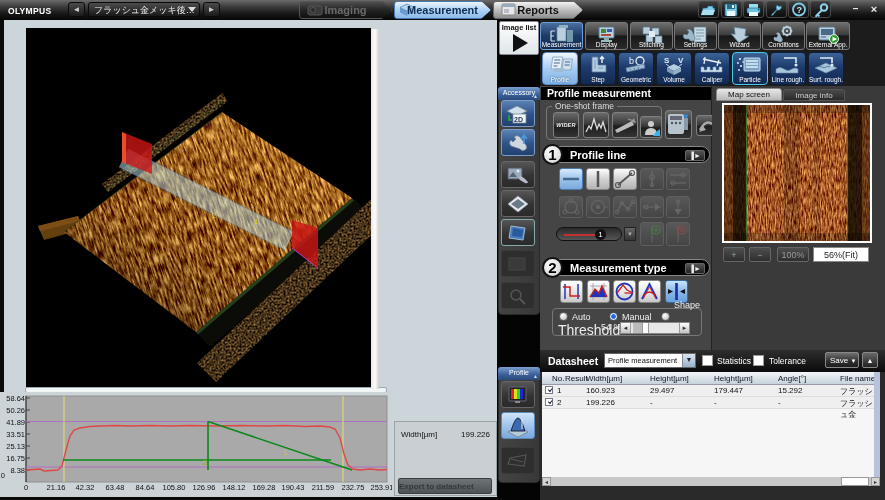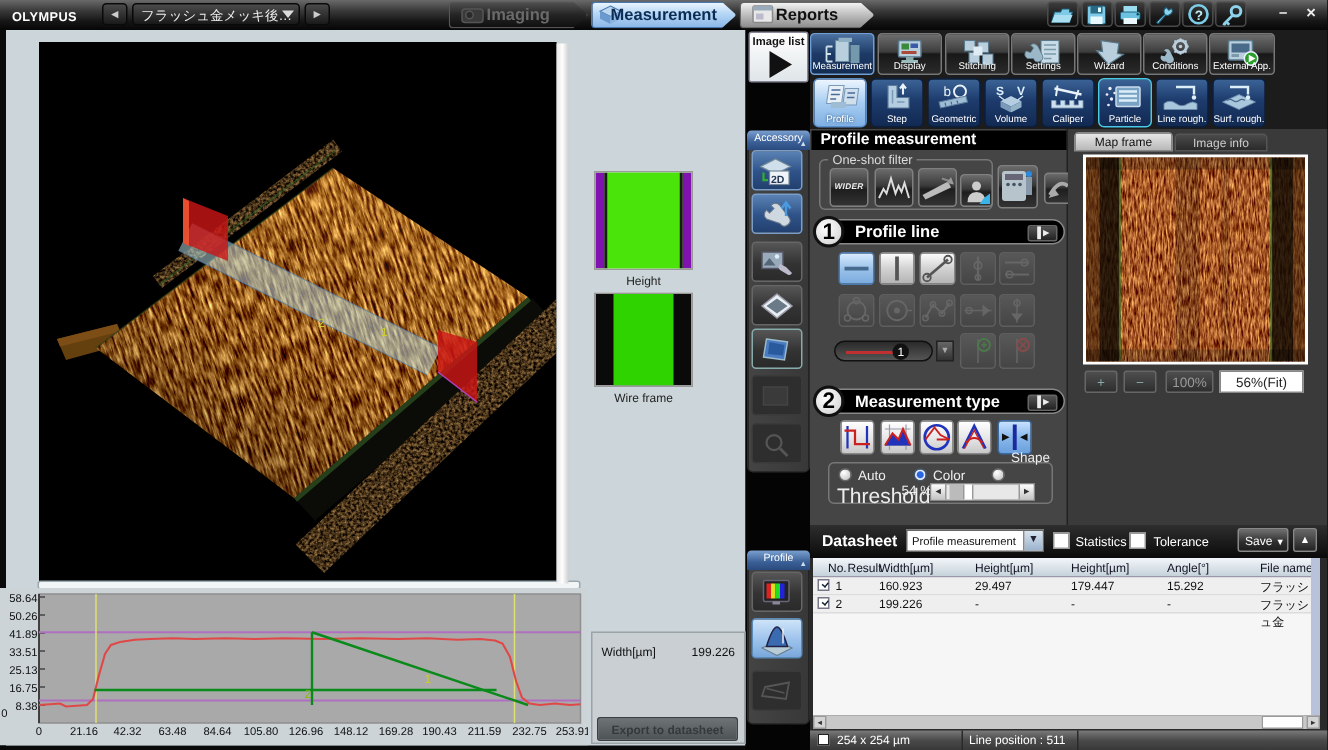--- a/index.html
+++ b/index.html
@@ -210,41 +210,25 @@
     <path d="M26 78 L40 77 L44 79 L58 78 L62 74 L66 58 L70 44 L74 38 L80 36 L90 34.5 L100 34 L115 33.5 L130 34 L150 33.5 L170 34 L190 33.5 L215 34 L240 33.5 L265 34 L285 33.5 L305 34.5 L320 34 L330 35 L335 37 L340 46 L344 62 L348 73 L353 77 L360 78 L370 77 L380 78 L387 77.5" fill="none" stroke="#e04848" stroke-width="1.4"></path>
 
     <line x1="63" y1="68" x2="331" y2="68" stroke="#0a8a1a" stroke-width="1.6"></line>
     <line x1="208" y1="29.5" x2="208" y2="78" stroke="#0a8a1a" stroke-width="1.6"></line>
     <line x1="208" y1="29.5" x2="352" y2="78" stroke="#0a8a1a" stroke-width="1.6"></line>
     <text x="283" y="63" font-size="8" fill="#cccc20" font-family="Liberation Sans">1</text>
     <text x="203" y="73" font-size="8" fill="#88bb10" font-family="Liberation Sans">2</text>
   </svg>
   </div>
 
-  <div class="abs thumb" style="top:114px;height:66px;border:1px solid #999;background:#fff">
-    <svg width="64" height="64">
-      <rect width="64" height="64" fill="#4ae40a"></rect>
-      <rect x="0" y="0" width="6" height="64" fill="#8012b0"></rect>
-      <rect x="58" y="0" width="6" height="64" fill="#8012b0"></rect>
-      <rect x="6" y="0" width="2" height="64" fill="#1a1a1a"></rect>
-      <rect x="56" y="0" width="2" height="64" fill="#1a1a1a"></rect>
-      <rect x="8" y="0" width="48" height="64" fill="#4ae40a"></rect>
-    </svg>
-    <div class="lab" style="top:68px">Height</div></div>
-  <div class="abs thumb" style="top:195px;height:63px;border:1px solid #999;background:#fff">
-    <svg width="64" height="61">
-      <rect width="64" height="61" fill="#0a0a0a"></rect>
-      <rect x="12" y="0" width="40" height="61" fill="#2fd400"></rect>
-    </svg>
-    <div class="lab" style="top:65px">Wire frame</div></div>
 
   <div class="abs" id="widthpanel" style="left:394px;top:421px;width:103px;height:75px;background:#c9cfd2;border:1px solid #9aa4a8">
     <div class="abs" style="left:6px;top:8px;font-size:8px;color:#111">Width[µm]</div>
     <div class="abs" style="right:6px;top:8px;font-size:8px;color:#111">199.226</div>
-    <div class="abs" style="left:3px;top:56px;width:94px;height:16px;background:linear-gradient(180deg,#6e7476,#4e5456);border:1px solid #3a4042;border-radius:2px;color:#333a3c;font-size:8px;font-weight:bold;text-align:center;line-height:15px">Export to datasheet</div>
+    <div class="abs" style="left:3px;top:56px;width:94px;height:16px;background:linear-gradient(180deg,#6e7476,#4e5456);border:1px solid #3a4042;border-radius:2px;color:#333a3c;font-size:8px;font-weight:bold;text-align:left;line-height:15px">Export to datasheet</div>
   </div>
 
   <div class="abs" style="left:499px;top:21px;width:40px;height:34px;background:linear-gradient(180deg,#fff,#dfe5e8);border:1px solid #889;border-radius:2px">
     <div class="abs" style="left:0;right:0;top:1px;text-align:center;font-size:7.5px;font-weight:bold;color:#111">Image list</div>
     <div class="abs" style="left:13px;top:12px;width:0;height:0;border:9px solid transparent;border-left:15px solid #111"></div>
   </div>
 
   <div class="abs" style="left:498px;top:99px;width:42px;height:216px;background:linear-gradient(90deg,#444,#383838);border:1px solid #2a2a2a;border-radius:0 0 4px 4px"></div>
   <div class="abs" style="left:498px;top:379px;width:42px;height:104px;background:linear-gradient(90deg,#444,#383838);border:1px solid #2a2a2a;border-radius:0 0 4px 4px"></div>
   <div class="abs vtab" style="top:87px">Accessory<span>▲</span></div>
@@ -459,21 +443,21 @@
   <div class="abs tb2" style="left:808px"><svg width="32" height="20" style="margin-top:2px">
         <polygon points="16,8 27,13 16,18 5,13" fill="#a8c6dc" stroke="#6a8aaa" stroke-width="0.6"></polygon>
         <path d="M8 12 q2 -1.5 4 0 q2 1.5 4 0 q2 -1.5 4 0" stroke="#4a6a8a" stroke-width="0.8" fill="none"></path>
         <path d="M10 3 L22 3 L22 8" stroke="#dceef8" stroke-width="1.6" fill="none"></path>
         <circle cx="22" cy="10" r="1.5" fill="#dceef8"></circle>
       </svg><div class="lab">Surf. rough.</div></div>
 
   <div class="abs" id="ppanel"></div>
   <div class="abs blkhdr" style="left:541px;top:87px;width:170px;height:13px;font-size:10.5px;padding-left:6px">Profile measurement</div>
   <div class="abs" id="oneshot" style="left:546px;top:106px;width:116px;height:34px;border:1px solid #777;border-radius:4px"></div>
-  <div class="abs" style="left:552px;top:101px;font-size:8.5px;color:#ddd;background:#454545;padding:0 3px">One-shot filter</div>
+  <div class="abs" style="left:552px;top:101px;font-size:8.5px;color:#ddd;background:#454545;padding:0 3px">One-shot frame</div>
   <div class="abs pill" style="top:146px">
       <div class="num">1</div>
       <div class="txt">Profile line</div>
       <div class="ricon">▐►</div>
     </div>
   <div class="abs pill" style="top:259px">
       <div class="num">2</div>
       <div class="txt">Measurement type</div>
       <div class="ricon">▐►</div>
     </div>
@@ -644,34 +628,34 @@
         <line x1="10.5" y1="2" x2="10.5" y2="19" stroke="#1a2a9e" stroke-width="2.6"></line>
         <polygon points="2,8 7,10.5 2,13" fill="#111"></polygon>
         <polygon points="19,8 14,10.5 19,13" fill="#111"></polygon>
       </svg>
     </div>
 
   <div class="abs" style="left:552px;top:308px;width:150px;height:28px;border:1px solid #777;border-radius:4px"></div>
   <div class="abs rad" style="left:559px;top:312px"></div>
     <div class="abs radl" style="left:572px;top:312px">Auto</div>
   <div class="abs rad on" style="left:609px;top:312px"></div>
-    <div class="abs radl" style="left:622px;top:312px">Color</div>
+    <div class="abs radl" style="left:622px;top:312px">Manual</div>
   <div class="abs rad" style="left:661px;top:312px"></div>
     <div class="abs radl" style="left:674px;top:300px">Shape</div>
   <div class="abs" style="left:558px;top:322px;font-size:14px;color:#eee">Threshold</div>
   <div class="abs" style="left:601px;top:322px;font-size:9px;color:#eee">54 %</div>
   <div class="abs" style="left:620px;top:322px;width:70px;height:12px;background:#e8e8e8;border:1px solid #888">
     <span class="abs" style="left:0;top:0;width:10px;height:10px;background:linear-gradient(180deg,#fdfdfd,#c4c4c4);border-right:1px solid #999;font-size:6px;text-align:center;line-height:10px;color:#333">◄</span>
     <span class="abs" style="right:0;top:0;width:10px;height:10px;background:linear-gradient(180deg,#fdfdfd,#c4c4c4);border-left:1px solid #999;font-size:6px;text-align:center;line-height:10px;color:#333">►</span>
     <span class="abs" style="left:12px;top:0;width:9px;height:10px;background:#bbb"></span>
     <span class="abs" style="left:21px;top:0;width:7px;height:10px;background:#fff;border-left:1px solid #999;border-right:1px solid #999"></span>
   </div>
 
   <div class="abs" id="mappanel"></div>
-  <div class="abs" style="left:716px;top:88px;width:66px;height:13px;background:linear-gradient(180deg,#e8e8e8,#b8b8b8);border:1px solid #888;border-radius:3px 3px 0 0;font-size:8px;text-align:center;line-height:12px;color:#111">Map frame</div>
+  <div class="abs" style="left:716px;top:88px;width:66px;height:13px;background:linear-gradient(180deg,#e8e8e8,#b8b8b8);border:1px solid #888;border-radius:3px 3px 0 0;font-size:8px;text-align:center;line-height:12px;color:#111">Map screen</div>
   <div class="abs" style="left:783px;top:89px;width:62px;height:12px;background:linear-gradient(180deg,#4a4a4a,#2a2a2a);border:1px solid #555;border-radius:3px 3px 0 0;font-size:8px;text-align:center;line-height:11px;color:#ccc">Image info</div>
   <div class="abs" id="mapimg" style="left:722px;top:103px;width:150px;height:140px;border:2px solid #fff">
     <svg width="146" height="136">
       <rect width="146" height="136" filter="url(#fxmap)"></rect>
       <rect x="0" y="0" width="9" height="136" fill="#3a2008" opacity="0.6"></rect>
       <rect x="9" y="0" width="13" height="136" fill="#0e0802" opacity="0.82"></rect>
       <rect x="124" y="0" width="14" height="136" fill="#0e0802" opacity="0.82"></rect>
       <rect x="138" y="0" width="8" height="136" fill="#3a2008" opacity="0.6"></rect>
       <line x1="22.5" y1="0" x2="22.5" y2="136" stroke="#2a7a2a" stroke-width="1.2" opacity="0.8"></line>
       <line x1="123.5" y1="0" x2="123.5" y2="136" stroke="#2a7a2a" stroke-width="1.2" opacity="0.8"></line>
@@ -732,20 +716,13 @@
     </div>
 
     <div class="abs" style="left:334px;top:22px;width:6px;height:105px;background:#b8c2da"></div>
 
     <div class="abs" style="left:2px;top:127px;width:338px;height:9px;background:#c8c8c8">
       <span class="abs" style="left:0;top:0;width:9px;height:9px;background:#d4d4d4;border:1px solid #999;font-size:5px;line-height:8px;text-align:center;color:#333">◄</span>
       <span class="abs" style="right:0;top:0;width:9px;height:9px;background:#d4d4d4;border:1px solid #999;font-size:5px;line-height:8px;text-align:center;color:#333">►</span>
       <span class="abs" style="right:11px;top:0;width:28px;height:9px;background:#fdfdfd;border:1px solid #999"></span>
     </div>
 
-    <div class="abs" style="left:0;top:137px;width:345px;height:13px;background:linear-gradient(180deg,#7a7a7a,#4a4a4a 50%,#383838)">
-      <span class="abs" style="left:5px;top:2px;width:8px;height:8px;background:#fff;border:1px solid #222"></span>
-      <span class="abs" style="left:18px;top:2px;font-size:8px;color:#fff">254 x 254 µm</span>
-      <span class="abs" style="left:101px;top:0px;width:1px;height:13px;background:#2a2a2a"></span>
-      <span class="abs" style="left:106px;top:2px;font-size:8px;color:#fff">Line position : 511</span>
-      <span class="abs" style="left:178px;top:0px;width:1px;height:13px;background:#2a2a2a"></span>
-    </div>
   </div>
 </div>
 </body></html>

